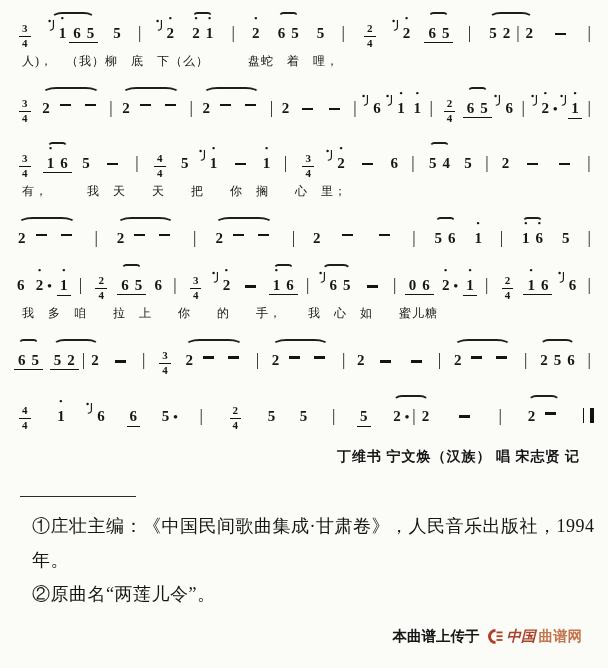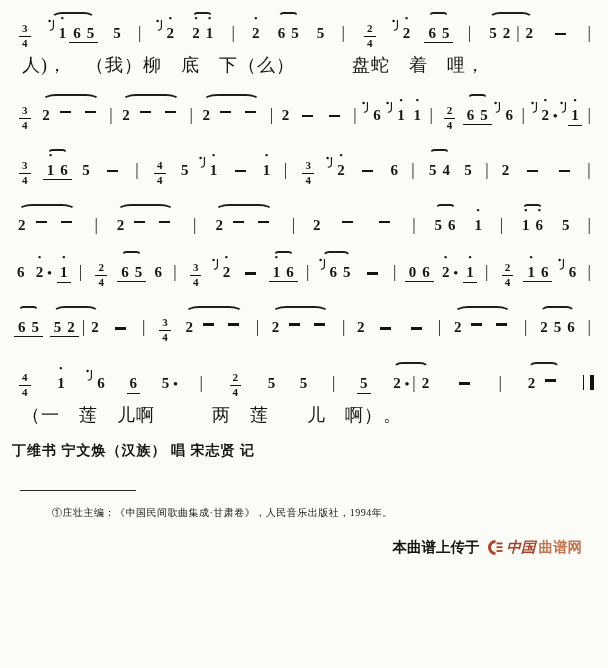--- a/index.html
+++ b/index.html
@@ -42,33 +42,33 @@
   .sig{
     display:inline-flex; flex-direction:column; align-items:center;
     font-size:11px; font-weight:700; line-height:1.05; margin:0 5px;
     align-self:center; transform:translateY(-1px);
   }
   .sig .num{ border-bottom:1.3px solid #111; padding:0 3px 1px 3px; }
   .sig .den{ padding-top:1px; }
   .orn{ display:inline-block; transform:translateY(-6px); margin-right:1px; }
   .aug{ font-size:13px; font-weight:700; margin-left:1px; }
   .lyr{
-    font-size:18px; padding-left:10px; margin-top:3px; letter-spacing:1px;
+    font-size:12px; padding-left:10px; margin-top:3px; letter-spacing:1px;
     font-family:"Liberation Serif", serif; white-space:pre;
   }
   
   .credits{
-    text-align:left; padding-right:16px; margin-top:6px;
+    text-align:right; padding-right:16px; margin-top:6px;
     font-size:14px; font-weight:600; letter-spacing:1px;
   }
   .fnsep{
     width:116px; border:0; border-top:1.6px solid #2a2a2a;
     margin:30px 0 12px 8px;
   }
-  .footnotes{ margin-left:40px; font-size:10px; line-height:1.9; letter-spacing:.5px; }
+  .footnotes{ margin-left:20px; font-size:18px; line-height:1.9; letter-spacing:.5px; }
   .footer{
     display:flex; justify-content:flex-end; align-items:center; gap:7px;
     margin-top:16px; padding-right:14px; font-size:14.5px; font-weight:700;
   }
   .brand{ display:inline-flex; align-items:center; gap:3px; }
   .brand .cn{ font-style:italic; font-weight:700; }
   .brand .rest{ font-weight:700; }
 </style>
 </head>
 <body>
@@ -328,20 +328,21 @@
             <span class="n">5</span>
           </span>
           <span class="bar">|</span>
           <span class="nw">
             <span class="n">2</span>
           </span>
           <span class="dash"></span>
           <span class="dash"></span>
           <span class="bar">|</span>
         </div>
+        <div class="lyr">有，　　　我　天　　天　　把　　你　搁　　心　里；</div>
       </div>
       <div class="mline">
         <div class="notesrow">
           <span class="grp slur">
             <span class="nw">
               <span class="n">2</span>
             </span>
             <span class="dash"></span>
             <span class="dash"></span>
           </span>
@@ -488,20 +489,21 @@
           </span>
           <span class="nw">
             <span class="orn"><svg width="7" height="13" viewBox="0 0 7 13">
                 <circle cx="1.6" cy="2" r="1.2" fill="#111"></circle>
                 <path d="M5.4 1 v7 q0 3.2 -3.6 3.2" fill="none" stroke="#111" stroke-width="1.1"></path>
               </svg></span>
             <span class="n">6</span>
           </span>
           <span class="bar">|</span>
         </div>
+        <div class="lyr">我　多　咱　　拉　上　　你　　的　　手，　　我　心　如　　蜜儿糖</div>
       </div>
       <div class="mline">
         <div class="notesrow">
           <span class="grp ub slur">
             <span class="nw">
               <span class="n">6</span>
             </span>
             <span class="nw">
               <span class="n">5</span>
             </span>
@@ -621,30 +623,30 @@
           <span class="dash"></span>
           <span class="bar">|</span>
           <span class="grp slur">
             <span class="nw">
               <span class="n">2</span>
             </span>
             <span class="dash"></span>
           </span>
           <span class="fbar"></span>
         </div>
-        <div class="lyr">（一　莲　儿啊　　　两　莲　　儿　啊）。</div>
       </div>
     </div>
 
   <div class="credits">丁维书 宁文焕（汉族） 唱  宋志贤 记</div>
 
   <hr class="fnsep">
 
   <div class="footnotes">
     <div>①庄壮主编：《中国民间歌曲集成·甘肃卷》，人民音乐出版社，1994年。</div>
+    <div>②原曲名“两莲儿令”。</div>
   </div>
 
   <div class="footer">
     <span>本曲谱上传于</span>
     <span class="brand">
       <svg width="17" height="17" viewBox="0 0 17 17">
         <path d="M8.5 1 A7.5 7.5 0 1 0 8.5 16 L8.5 13 A4.5 4.5 0 1 1 8.5 4 Z" fill="#b1402a"></path>
         <rect x="9.5" y="3.5" width="6" height="1.8" fill="#b1402a"></rect>
         <rect x="9.5" y="7.3" width="6" height="1.8" fill="#b1402a"></rect>
         <rect x="9.5" y="11.1" width="6" height="1.8" fill="#b1402a"></rect>

